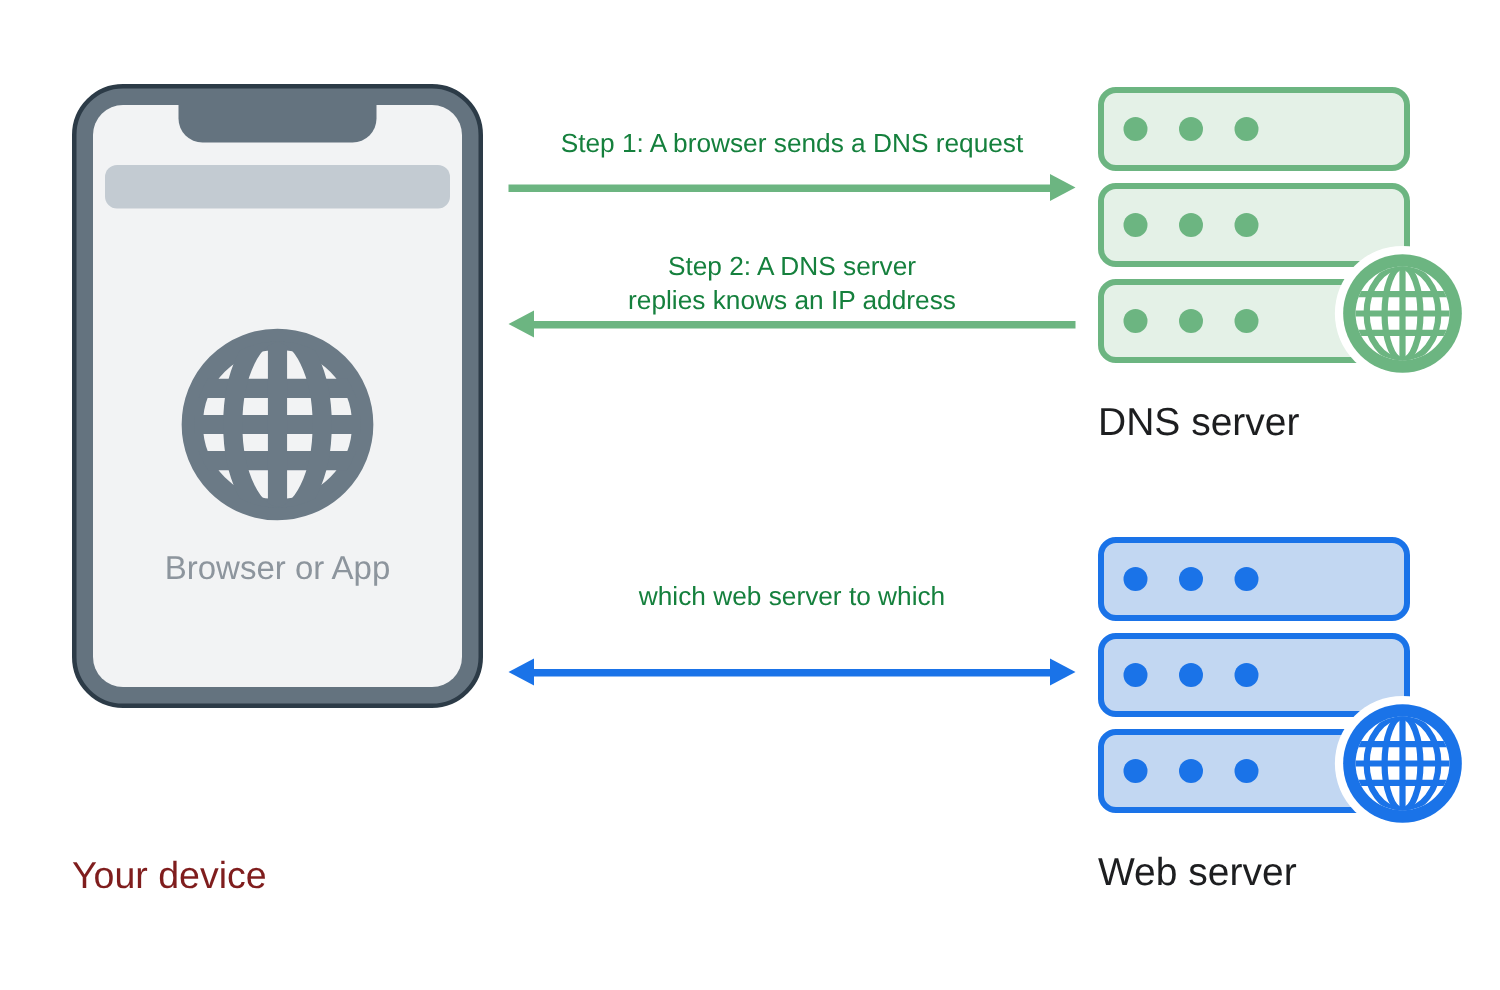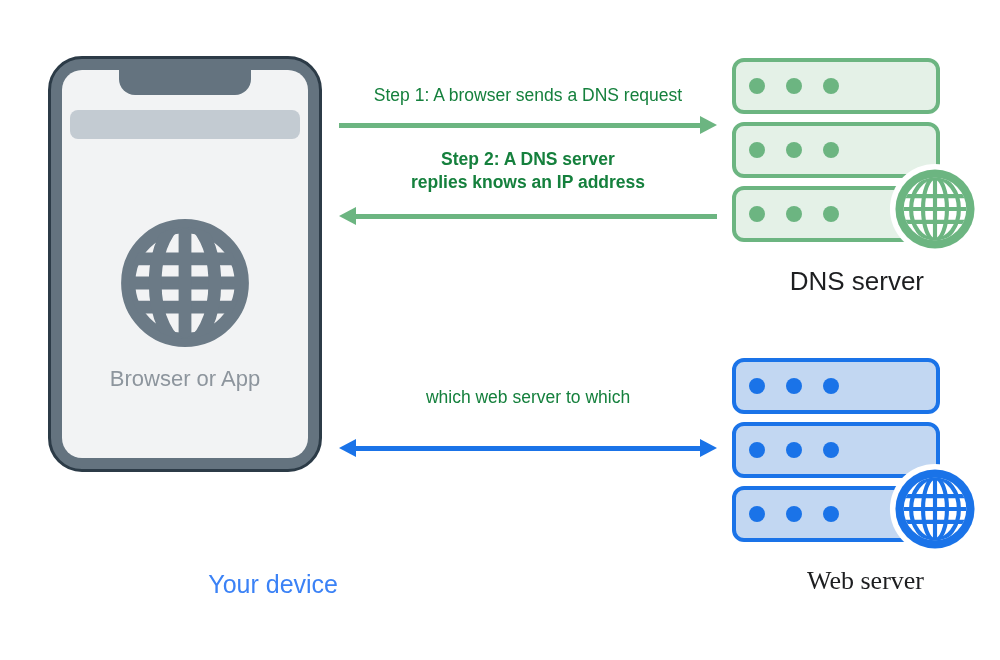--- a/index.html
+++ b/index.html
@@ -12,28 +12,28 @@
   .screen{position:absolute;left:11px;top:11px;right:11px;bottom:11px;
           background:#f2f3f4;border-radius:20px;}
   .notch{position:absolute;top:0;left:50%;transform:translateX(-50%);
          width:132px;height:25px;background:#64737f;border-radius:0 0 16px 16px;}
   .addrbar{position:absolute;top:40px;left:8px;right:8px;height:29px;
            background:#c3cbd2;border-radius:8px;}
   .phone-globe{position:absolute;left:50%;top:142px;transform:translateX(-50%);
                width:142px;height:142px;display:block;}
   .screen-label{position:absolute;top:296px;left:0;right:0;text-align:center;
                 font-size:22px;color:#8d959d;}
-  .device-caption{position:absolute;left:64px;top:570px;width:274px;text-align:right;
-                  font-size:25px;color:#3b82f6;}
+  .device-caption{position:absolute;left:48px;top:570px;width:274px;text-align:left;
+                  font-size:25px;color:#7f1d1d;}
 
   
   .step-text{position:absolute;left:328px;width:400px;text-align:center;
              font-size:17.5px;line-height:23px;color:#15803d;}
   .step1-text{top:84px;}
-  .step2-text{top:148px;font-weight:bold;}
+  .step2-text{top:166px;}
   .step3-text{top:386px;}
 
   
   .arrow{position:absolute;left:339px;width:378px;height:18px;}
   .arrow .shaft{position:absolute;top:6.5px;height:5px;}
   .arrow .head{position:absolute;top:0;width:0;height:0;
                border-top:9px solid transparent;border-bottom:9px solid transparent;}
   .arrow1{top:116px;}
   .arrow2{top:207px;}
   .arrow3{top:439px;}
@@ -54,24 +54,24 @@
   .server-row{position:absolute;left:0;width:208px;height:56px;box-sizing:border-box;
               border:4px solid;border-radius:12px;}
   .row1{top:0;} .row2{top:64px;} .row3{top:128px;}
   .green-row{border-color:#6cb581;background:#e4f1e7;}
   .blue-row{border-color:#1a73e8;background:#c2d7f2;}
   .dot{position:absolute;width:16px;height:16px;border-radius:50%;top:16px;}
   .dot1{left:13px;} .dot2{left:50px;} .dot3{left:87px;}
   .green-dot{background:#6cb581;}
   .blue-dot{background:#1a73e8;}
   .badge-globe{position:absolute;width:92px;height:92px;left:157px;top:105px;display:block;}
-  .server-caption{position:absolute;left:716px;width:208px;text-align:right;
+  .server-caption{position:absolute;left:732px;width:208px;text-align:left;
                   font-size:26px;color:#1d1e20;}
   .caption-dns{top:266px;}
-  .caption-web{top:566px;font-family:Liberation Serif, serif;}
+  .caption-web{top:566px;}
 </style>
 </head>
 <body>
 
 <div class="canvas">
 
   <div class="phone">
     <div class="screen">
       <div class="notch"></div>
       <div class="addrbar"></div>

